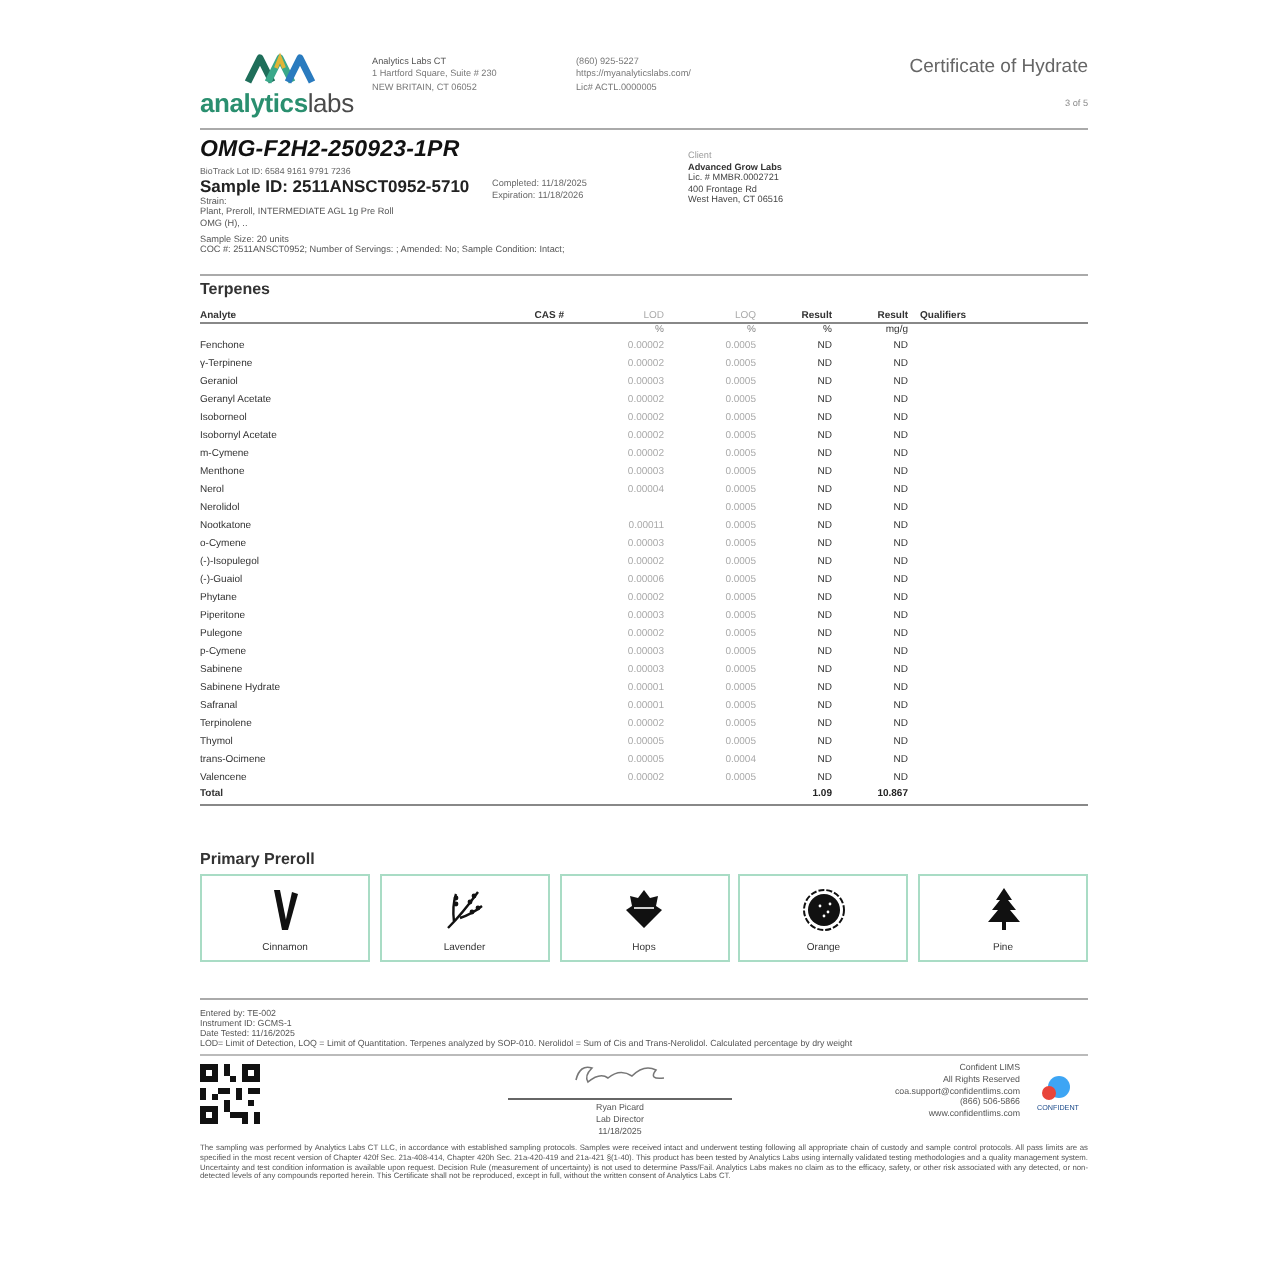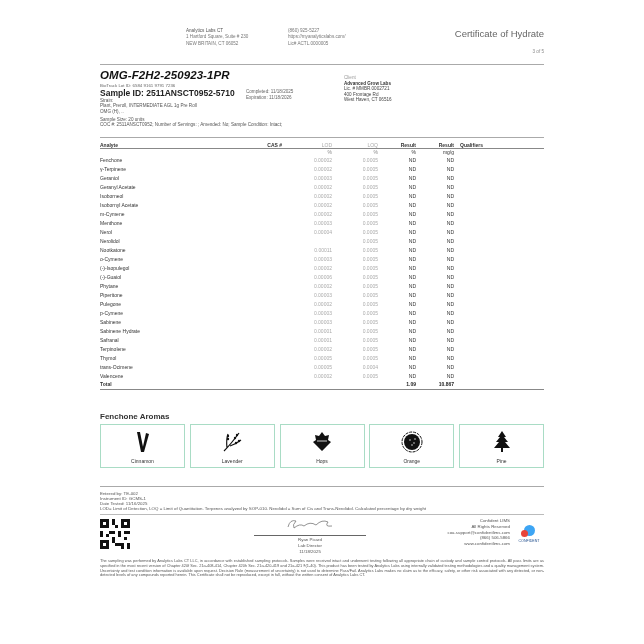--- a/index.html
+++ b/index.html
@@ -71,20 +71,29 @@
   .lims-logo .b2 { position: absolute; left: 5px; top: 5px; width: 7px; height: 7px; border-radius: 50%; background: #e8443a; }
   .lims-logo .tx { position: absolute; left: 0; top: 14px; width: 26px; font-size: 3.6px; color: #1b4a8a; text-align: center; }
   .disclaimer { font-size: 3.9px; line-height: 4.7px; color: #555; margin-top: 4px; text-align: justify; }
 </style>
 </head>
 <body>
 
 <div class="page">
 
   <div class="hdr">
+    <div class="logo">
+      <svg class="logo-mark" viewBox="0 0 38 16">
+        <path d="M2 15 L8 3 L14 15" fill="none" stroke="#1f6e5a" stroke-width="3.5" stroke-linejoin="round"></path>
+        <path d="M12 15 L18 3 L24 15" fill="none" stroke="#3aa88a" stroke-width="3.5" stroke-linejoin="round"></path>
+        <path d="M22 15 L28 3 L34 15" fill="none" stroke="#2a7bbf" stroke-width="3.5" stroke-linejoin="round"></path>
+        <path d="M16 8 L18 3 L20 8" fill="none" stroke="#e0b437" stroke-width="2"></path>
+      </svg>
+      <div class="logo-text"><b>analytics</b><span>labs</span></div>
+    </div>
     <div class="lab-info">
       <div class="nm">Analytics Labs CT</div>
       <div>1 Hartford Square, Suite # 230</div>
       <div>NEW BRITAIN, CT 06052</div>
     </div>
     <div class="lab-contact">
       <div>(860) 925-5227</div>
       <div>https://myanalyticslabs.com/</div>
       <div>Lic# ACTL.0000005</div>
     </div>
@@ -113,20 +122,21 @@
     <div class="client">
       <div class="lbl">Client</div>
       <div class="nm">Advanced Grow Labs</div>
       <div>Lic. # MMBR.0002721</div>
       <div>400 Frontage Rd</div>
       <div>West Haven, CT 06516</div>
     </div>
   </div>
   <div class="rule"></div>
 
+  <div class="sec-title">Terpenes</div>
   <table>
     <colgroup>
         <col class="c1">
         <col class="c2">
         <col class="c3">
         <col class="c4">
         <col class="c5">
         <col class="c6">
         <col class="c7">
       </colgroup>
@@ -381,21 +391,21 @@
           <td class="r"></td>
           <td class="lo"></td>
           <td class="lo"></td>
           <td class="r">1.09</td>
           <td class="r">10.867</td>
           <td class="q"></td>
         </tr>
       </tbody>
   </table>
 
-  <div class="aromas-title">Fenchone Aromas</div>
+  <div class="aromas-title">Primary Preroll</div>
   <div class="aromas">
     <div class="aroma">
       <svg viewBox="0 0 22 24">
         <path d="M5 2 L8 2 L12 22 L9 22 Z" fill="#111"></path>
         <path d="M14 3 L17 4 L12 22 L10 21 Z" fill="#111"></path>
       </svg>
       <div class="lbl">Cinnamon</div>
     </div>
     <div class="aroma">
       <svg viewBox="0 0 22 24">

